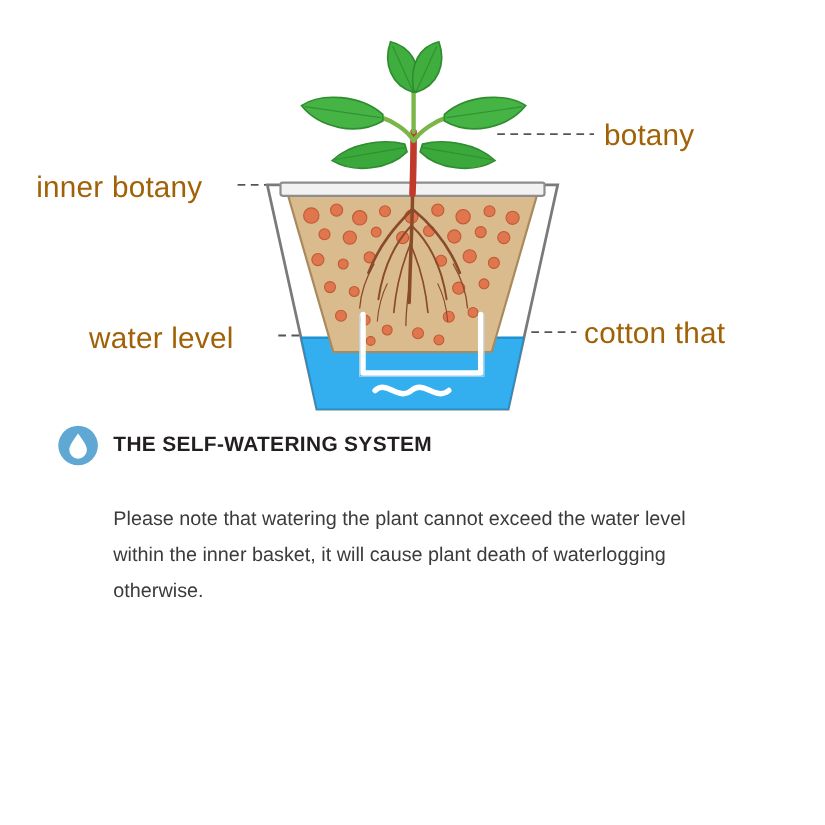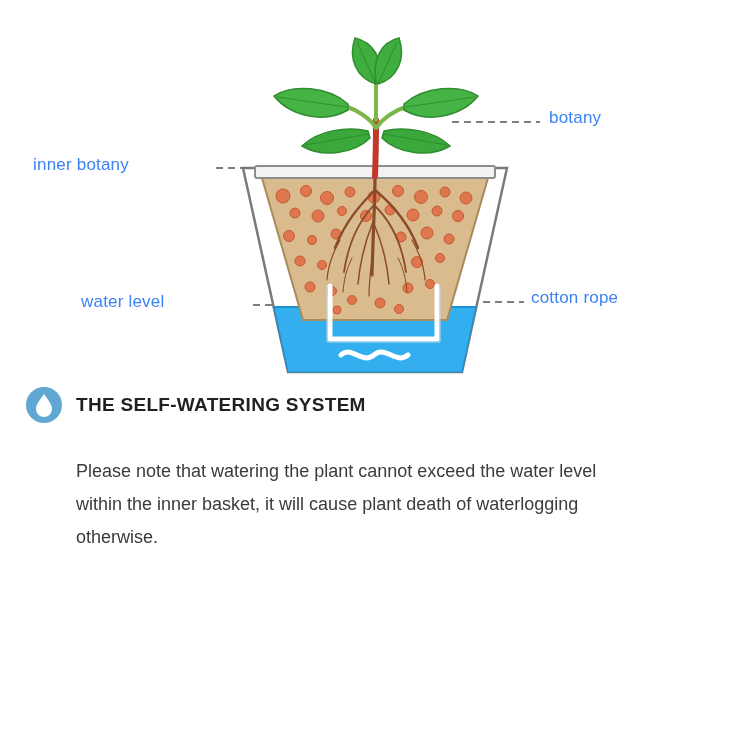--- a/index.html
+++ b/index.html
@@ -27,23 +27,23 @@
     top: 0;
     width: 750px;
     height: 385px;
   }
   #diagram svg {
     display: block;
   }
 
   .callout-label {
     position: absolute;
-    font-size: 17px;
+    font-size: 27px;
     font-weight: 400;
-    color: #3b82f6;
+    color: #a16207;
     white-space: nowrap;
     letter-spacing: 0.2px;
   }
   #label-botany {
     left: 549px;
     top: 108px;
   }
   #label-inner-basket {
     left: 33px;
     top: 155px;
@@ -60,21 +60,21 @@
 
   
   #info {
     position: absolute;
     left: 0;
     top: 385px;
     width: 750px;
   }
   .block {
     position: relative;
-    padding-left: 76px;
+    padding-left: 103px;
     padding-right: 60px;
   }
   .block + .block {
     margin-top: 28px;
   }
   .block-head {
     position: relative;
     height: 42px;
   }
   .badge {
@@ -214,21 +214,21 @@
         <line x1="406" y1="107" x2="475" y2="97"></line>
         <line x1="369" y1="134" x2="305" y2="145"></line>
         <line x1="383" y1="134" x2="447" y2="145"></line>
       </g>
 
     </svg>
 
     <div class="callout-label" id="label-botany">botany</div>
     <div class="callout-label" id="label-inner-basket">inner botany</div>
     <div class="callout-label" id="label-water-level">water level</div>
-    <div class="callout-label" id="label-cotton-rope">cotton rope</div>
+    <div class="callout-label" id="label-cotton-rope">cotton that</div>
   </div>
 
   <div id="info">
 
     <div class="block">
       <div class="block-head">
         <div class="badge" style="background:transparent;">
           <svg width="40" height="40" viewBox="0 0 40 40" xmlns="http://www.w3.org/2000/svg">
             <circle cx="20" cy="20" r="18" fill="#5fa8d3"></circle>
             <path d="M20 9 C15 16 12 20 12 24 a8 8 0 0 0 16 0 C28 20 25 16 20 9 Z" fill="#ffffff"></path>

